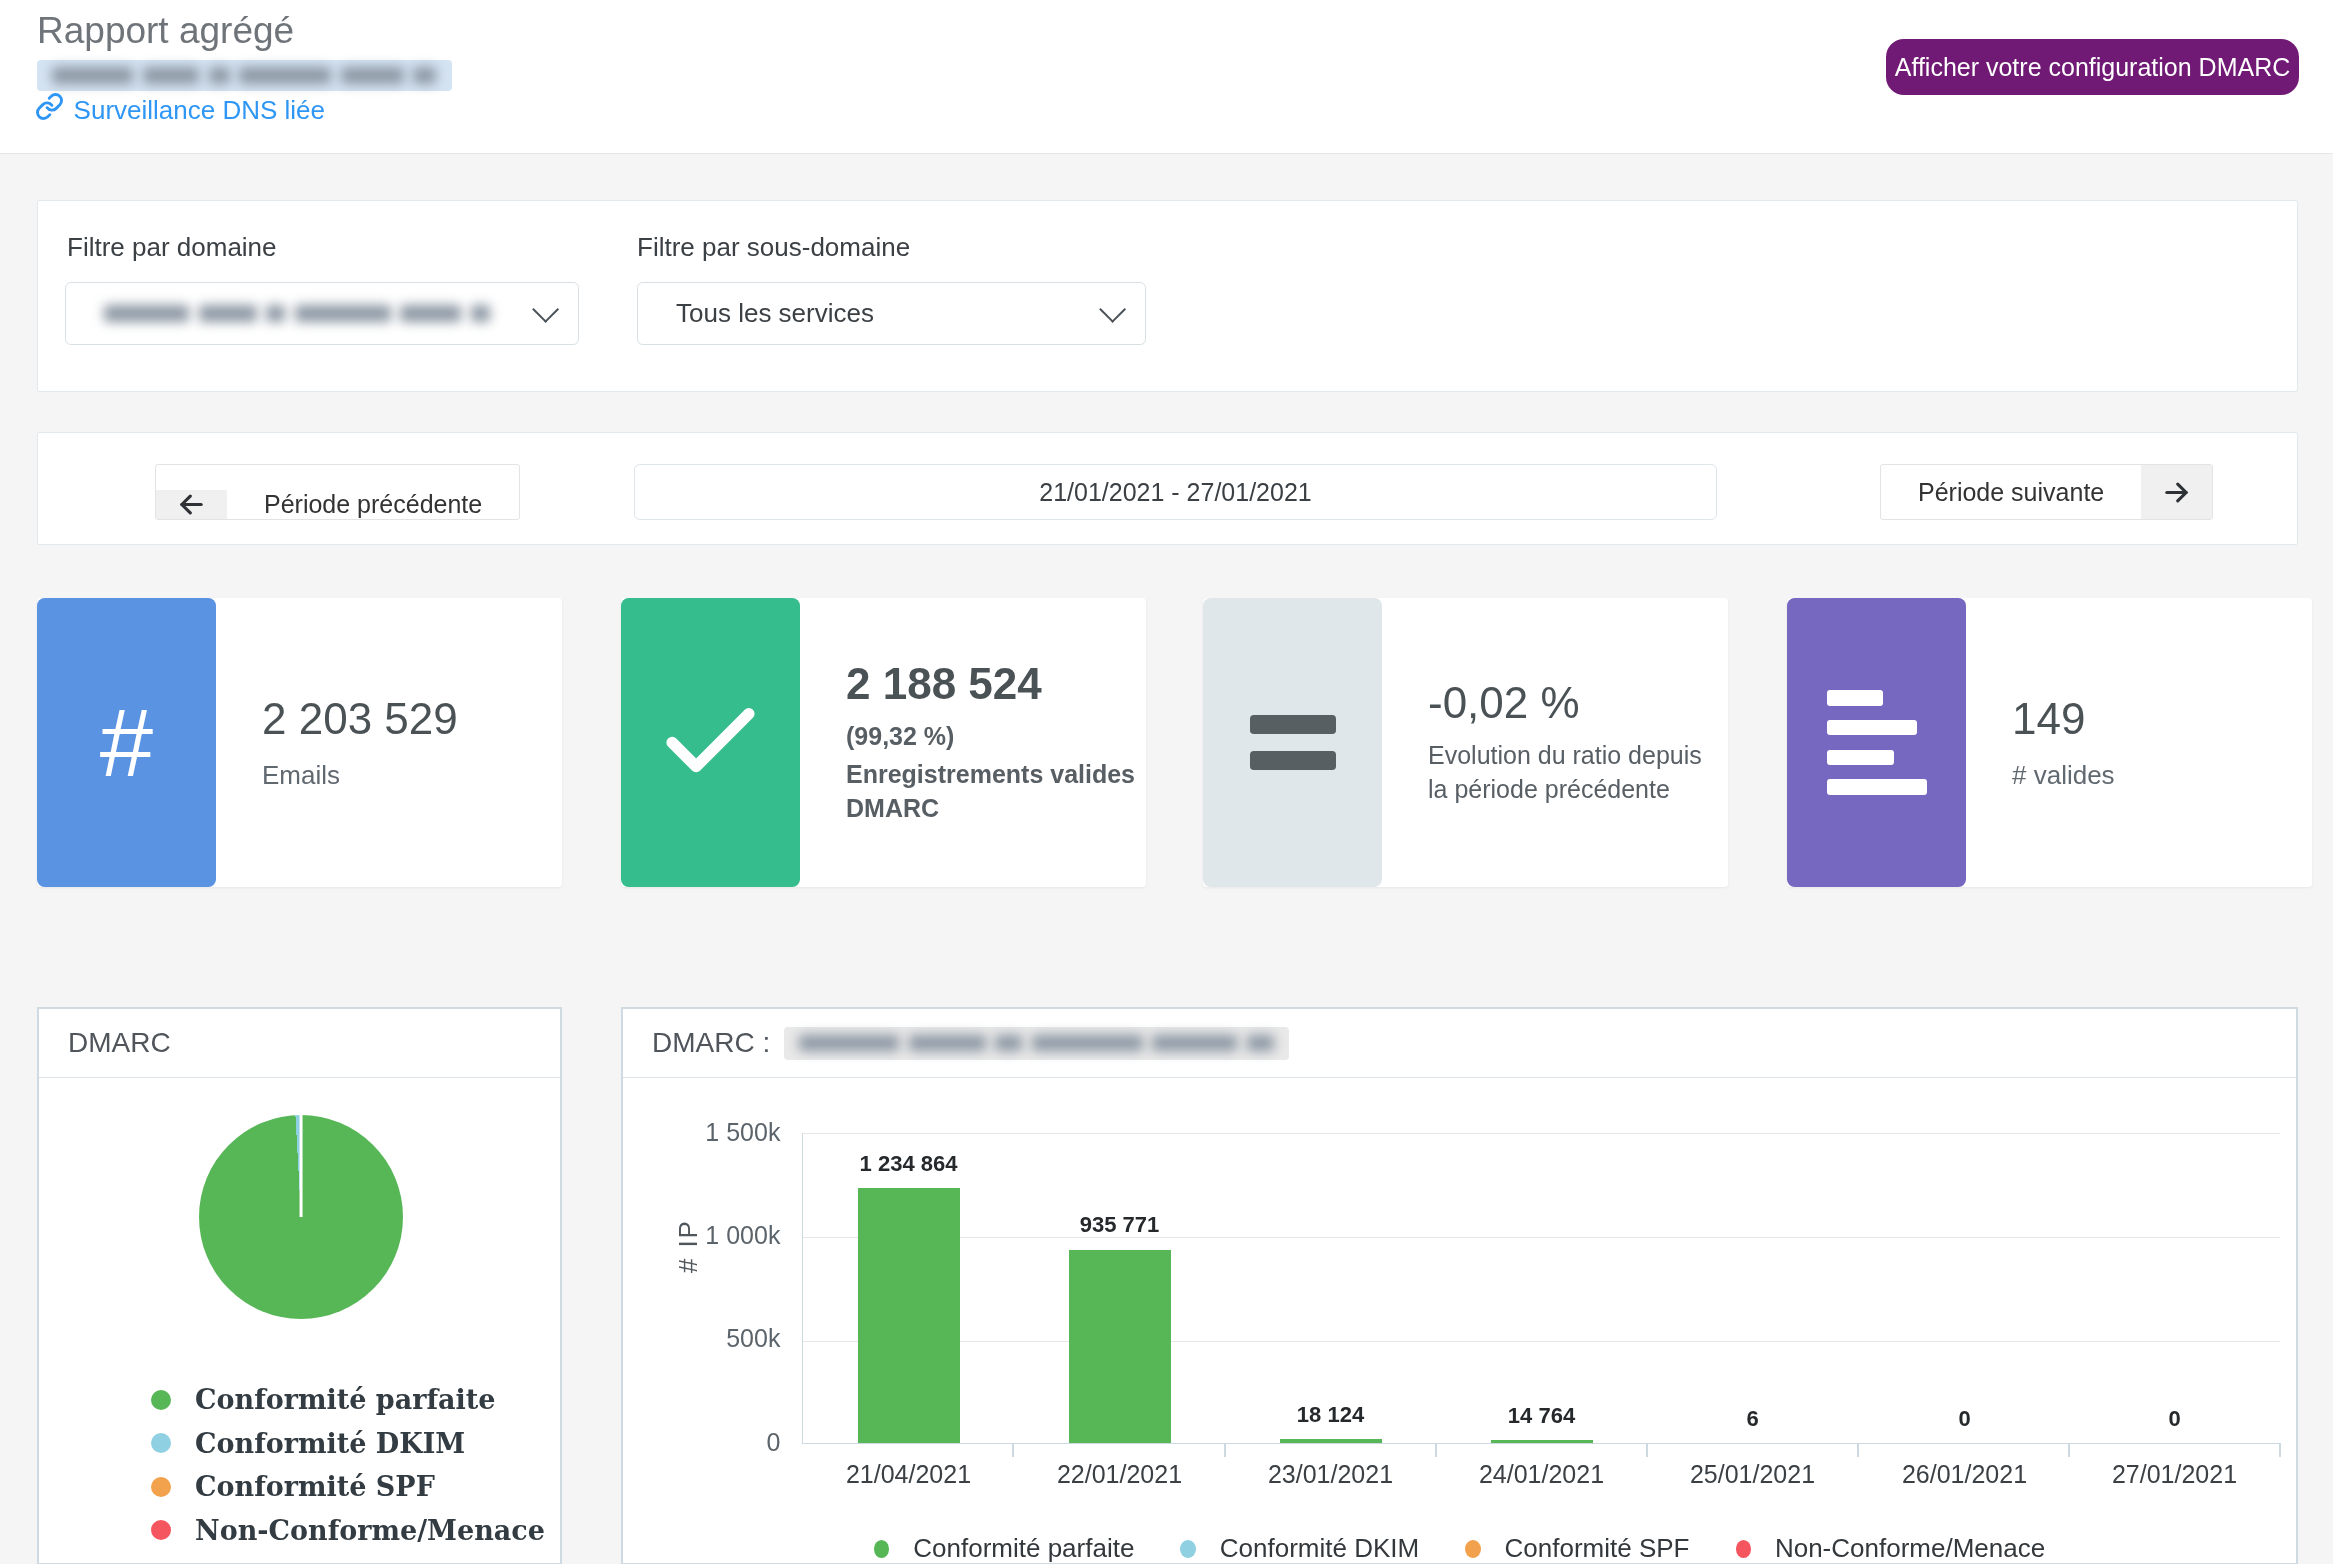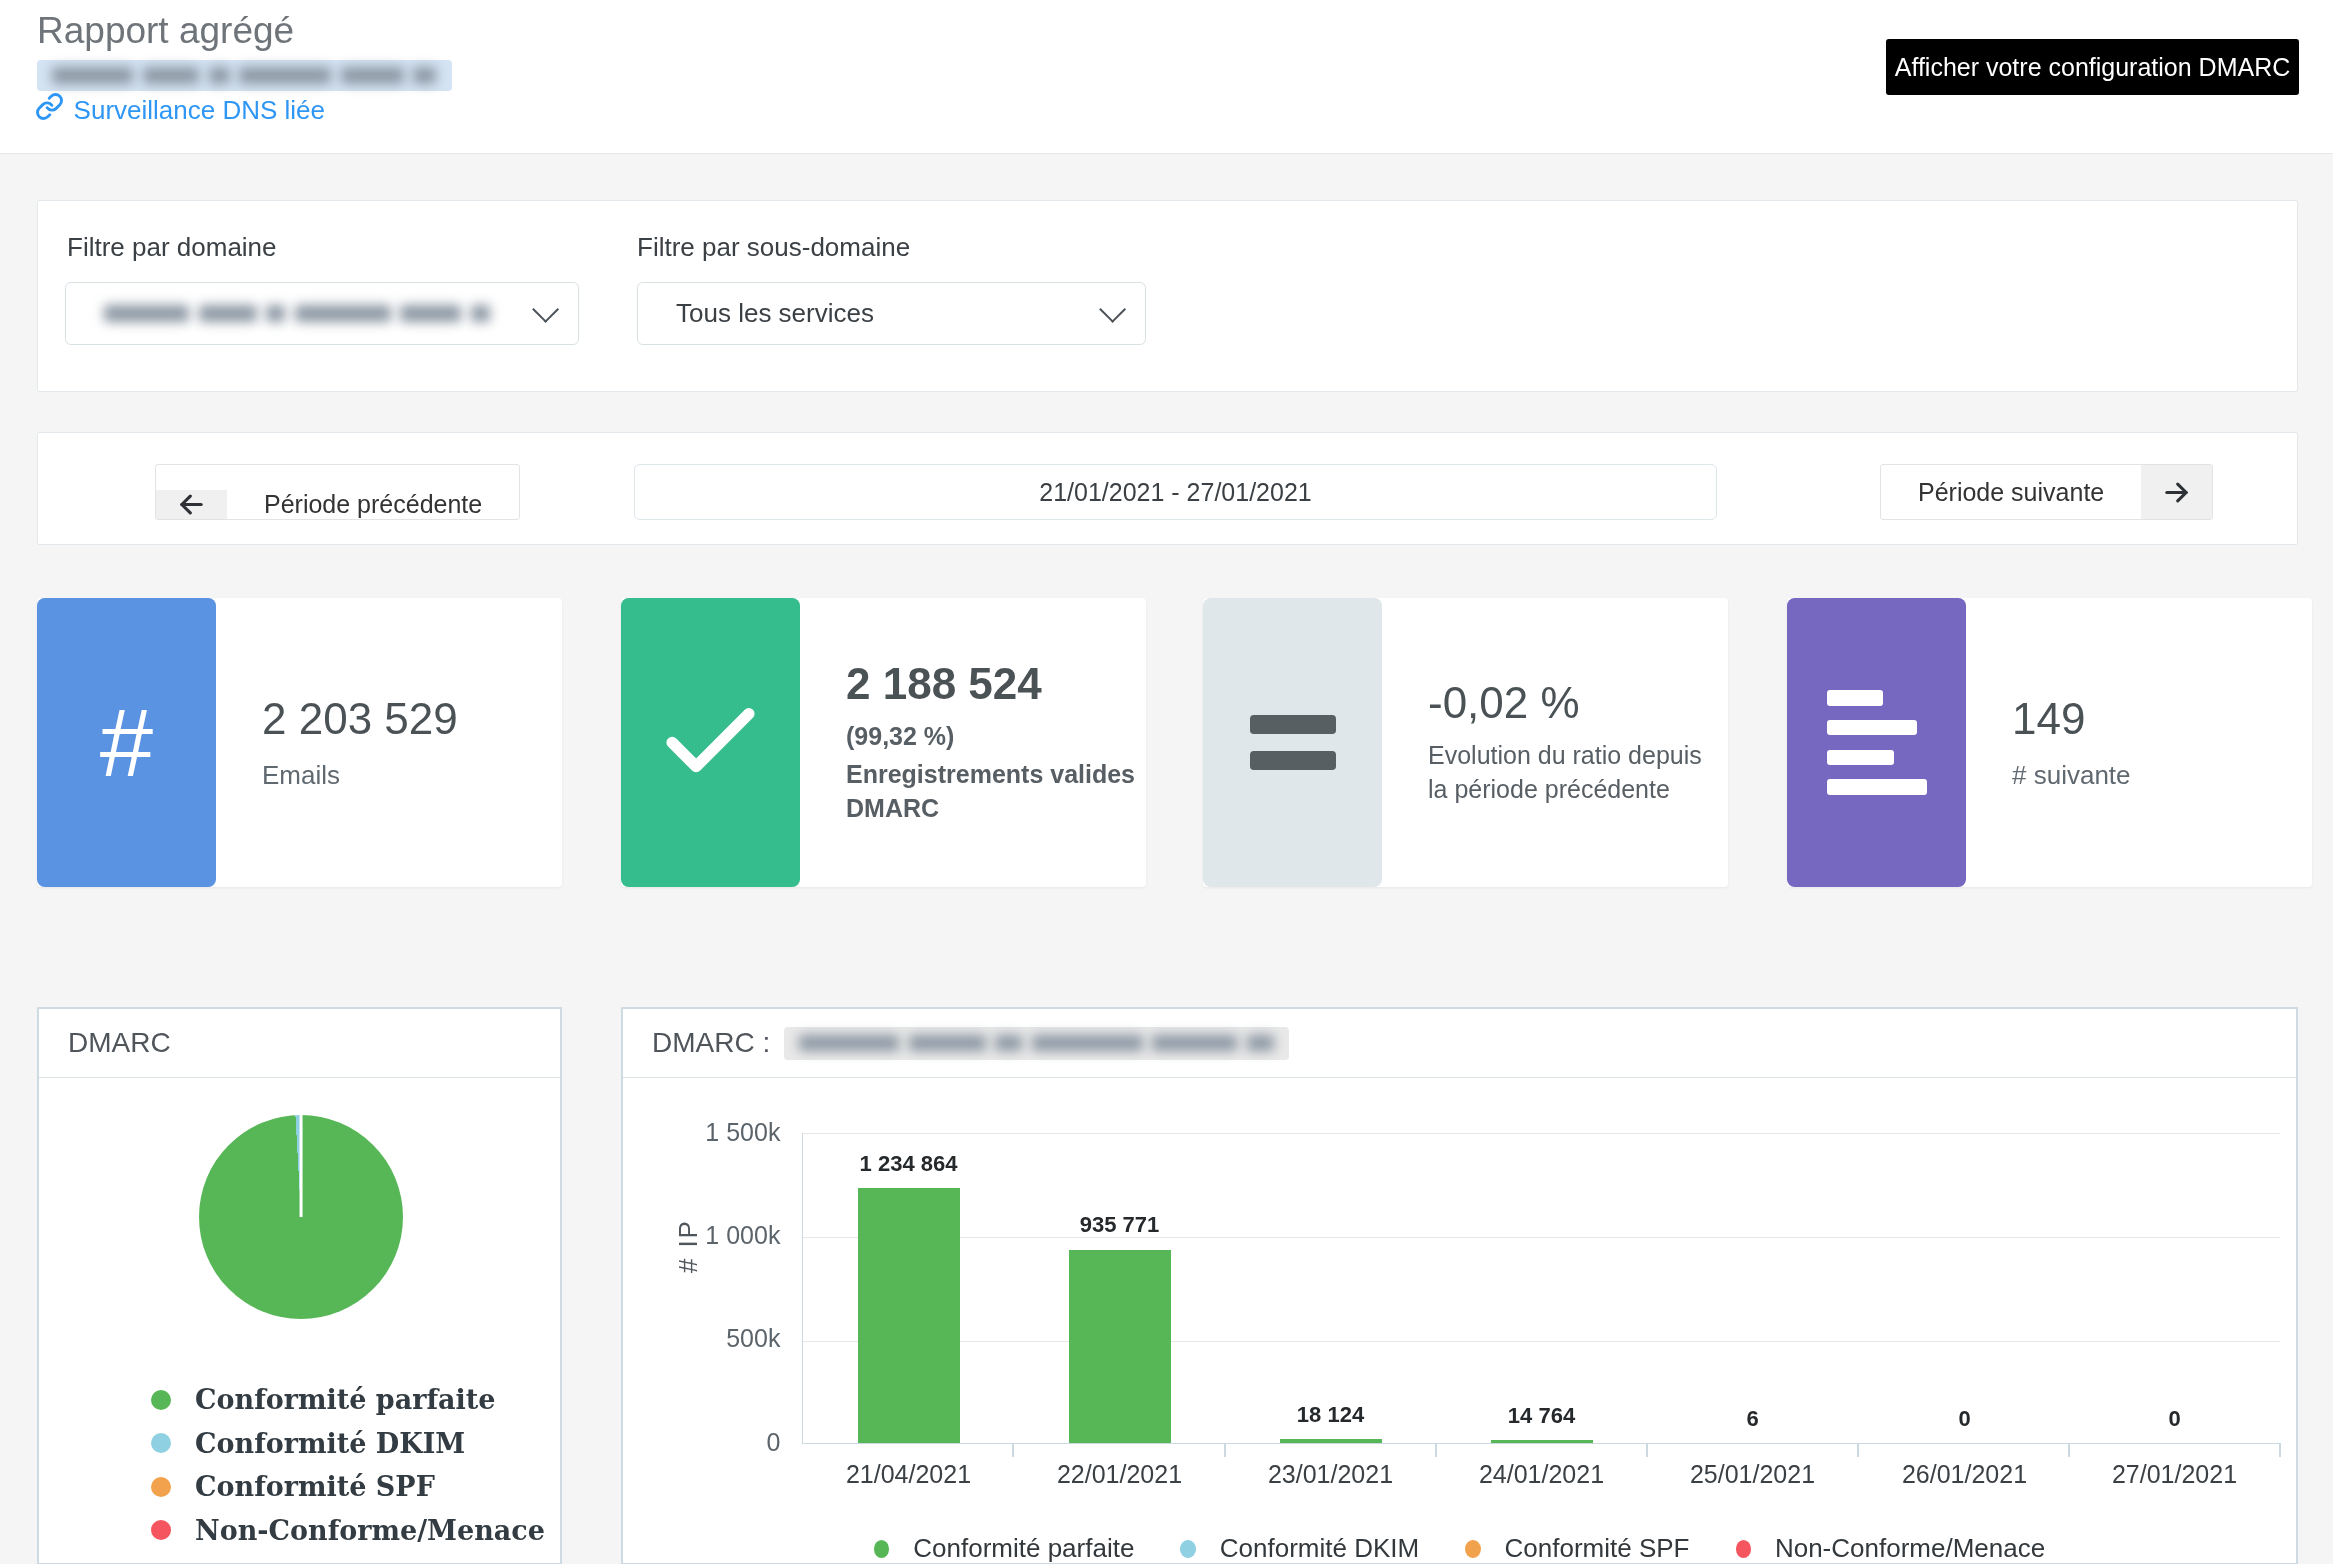--- a/index.html
+++ b/index.html
@@ -103,21 +103,21 @@
   </div>
   <div class="dns-link">
     <span>
       <svg viewBox="0 0 24 24">
           <path d="M10 13a5 5 0 0 0 7.54.54l3-3a5 5 0 0 0-7.07-7.07l-1.72 1.71"></path>
           <path d="M14 11a5 5 0 0 0-7.54-.54l-3 3a5 5 0 0 0 7.07 7.07l1.71-1.71"></path>
         </svg>
     </span>
     <span>Surveillance DNS liée</span>
   </div>
-  <button class="cfg-btn" style="background: #000000;">Afficher votre configuration DMARC</button>
+  <button class="cfg-btn" style="background: #701a75; border-radius: 18px;">Afficher votre configuration DMARC</button>
 </div>
 
 <div class="card" style="left:37px; top:200px; width:2261px; height:192px;">
   <div class="filter-label" style="left:29px;">Filtre par domaine</div>
   <div class="select" style="left:27px; width:514px;">
     <span class="redacted">
       <i style="width:85px"></i>
         <i style="width:58px"></i>
         <i style="width:19px"></i>
         <i style="width:96px"></i>
@@ -195,21 +195,21 @@
   <div class="iconblock" style="background: rgb(118, 103, 193);">
     <span class="list-icon">
       <i style="width:56px"></i>
         <i style="width:90px"></i>
         <i style="width:67px"></i>
         <i style="width:100px"></i>
     </span>
   </div>
   <div class="body">
     <div class="value">149</div>
-    <div class="label"># suivante</div>
+    <div class="label"># valides</div>
   </div>
 </div>
 
 <div class="chart-card" style="left:37px; width:525px; height:558px;">
   <div class="chead">DMARC</div>
   <div class="pie" id="pie" style="background: conic-gradient(rgb(87, 183, 87) 0deg, rgb(87, 183, 87) 356.865deg, rgb(143, 209, 226) 356.865deg, rgb(143, 209, 226) 359.2deg, rgb(242, 162, 77) 359.2deg, rgb(242, 162, 77) 359.2deg, rgb(244, 85, 95) 359.2deg, rgb(244, 85, 95) 359.2deg, rgb(255, 255, 255) 359.2deg, rgb(255, 255, 255) 360deg);">
       <span class="gap"></span>
     </div>
   <div class="pie-legend">
     <div class="legend-item">

